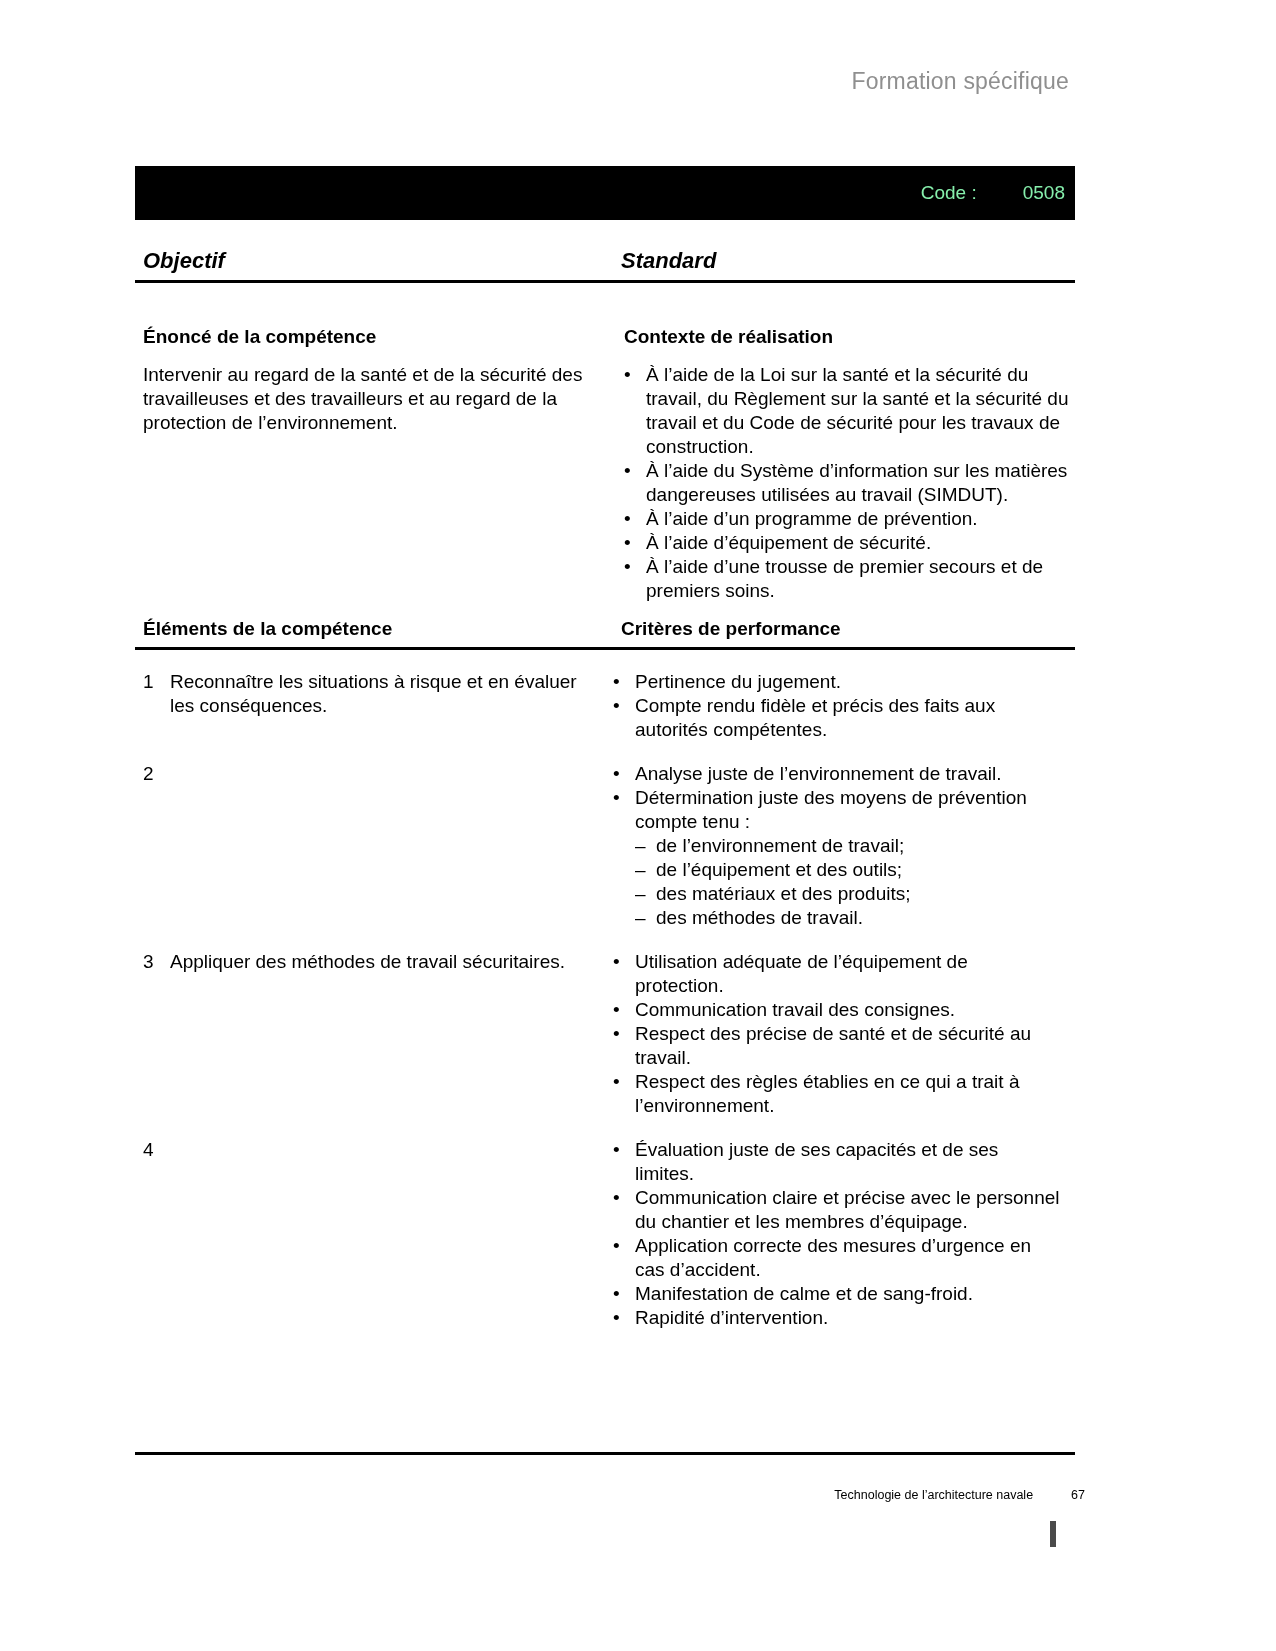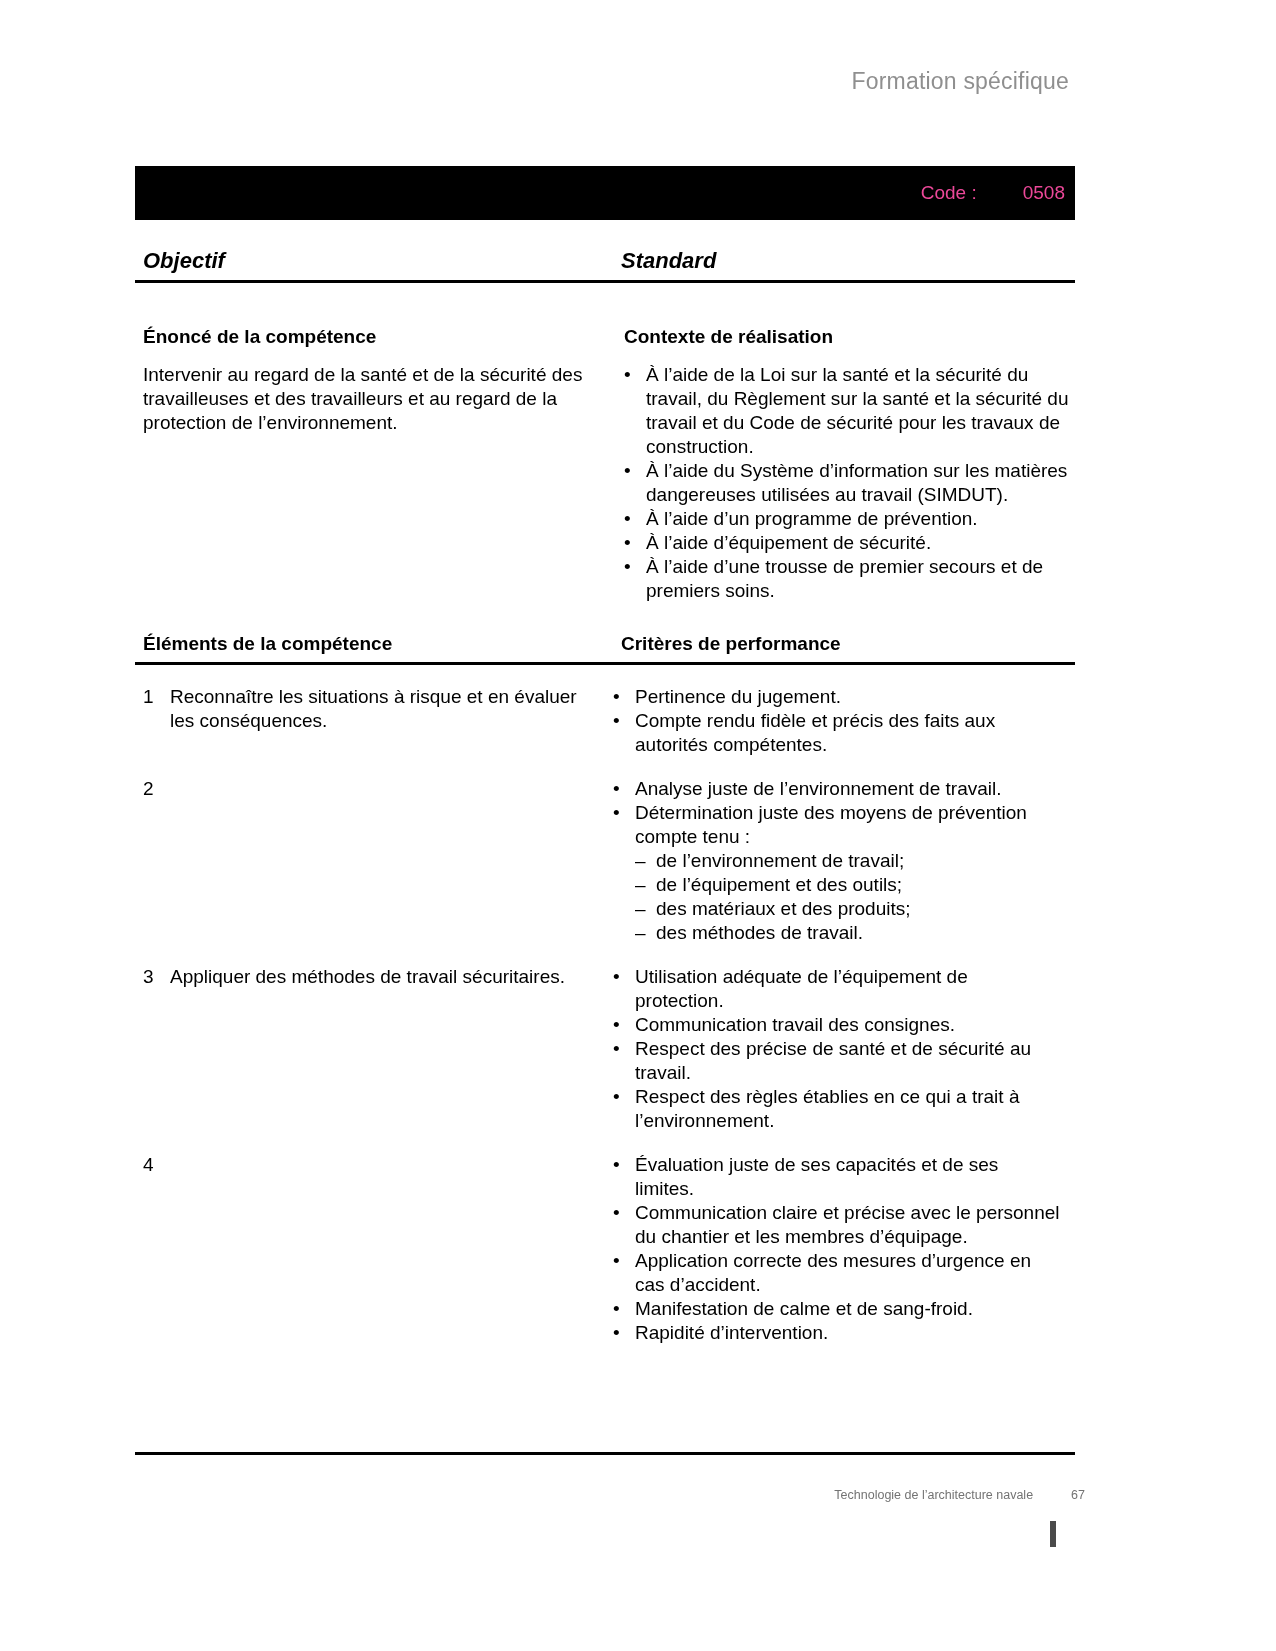--- a/index.html
+++ b/index.html
@@ -6,48 +6,48 @@
   body{
     width:1276px;height:1651px;background:#ffffff;position:relative;
     font-family:"Liberation Sans",sans-serif;color:#000;overflow:hidden;
   }
   .page-category{
     position:absolute;top:68px;right:207px;
     font-size:23px;color:#8f8f8f;letter-spacing:0.2px;
   }
   .code-bar{
     position:absolute;top:166px;left:135px;width:940px;height:54px;
-    background:#000;color:#ec4899;display:flex;align-items:center;
+    background:#000;color:#86efac;display:flex;align-items:center;
     justify-content:flex-end;font-size:19px;box-sizing:border-box;
     padding-right:10px;gap:46px;
   }
   .content{position:absolute;top:248px;left:135px;width:940px;font-size:19px;line-height:24px;}
   .two-col{display:grid;grid-template-columns:478px 448px;}
   .col-headers{padding-left:8px;box-sizing:border-box;}
   .col-title{font-size:22px;font-weight:bold;font-style:italic;line-height:26px;}
   .rule{height:3px;background:#000;margin-top:6px;}
   .section1{margin-top:42px;gap:11px;}
   .sec-heading{font-size:19px;font-weight:bold;line-height:24px;margin:0;}
   .left-cell{padding-left:8px;padding-right:18px;box-sizing:border-box;}
   .left-cell p{margin:14px 0 0 0;}
   ul.bullets{list-style:none;margin:14px 0 0 0;padding:0;}
   .comp-row ul.bullets{margin-top:0;}
   .bullet-item{display:flex;}
   .bullet-item .marker{width:22px;flex:none;}
   .sub-item{display:flex;padding-left:22px;}
   .sub-item .marker{width:21px;flex:none;}
-  .section2-headers{margin-top:29px;padding-left:8px;box-sizing:border-box;}
+  .section2-headers{margin-top:14px;padding-left:8px;box-sizing:border-box;}
   #rows{margin-top:20px;}
   .comp-row{display:grid;grid-template-columns:478px 448px;margin-bottom:20px;}
   .row-left{display:flex;padding-left:8px;padding-right:14px;box-sizing:border-box;}
   .row-num{width:27px;flex:none;}
   .bottom-rule{position:absolute;top:1452px;left:135px;width:940px;height:3px;background:#000;}
   .footer{
     position:absolute;top:1488px;right:191px;display:flex;gap:38px;
-    font-size:12.5px;align-items:baseline;color:#737373;
+    font-size:12.5px;align-items:baseline;color:#000000;
   }
   .corner-mark{position:absolute;top:1521px;left:1050px;width:6px;height:26px;background:#4a4a4a;}
 </style>
 </head>
 <body>
 
 <div class="page-category">Formation spécifique</div>
 
 <div class="code-bar">
   <span>Code :</span>

